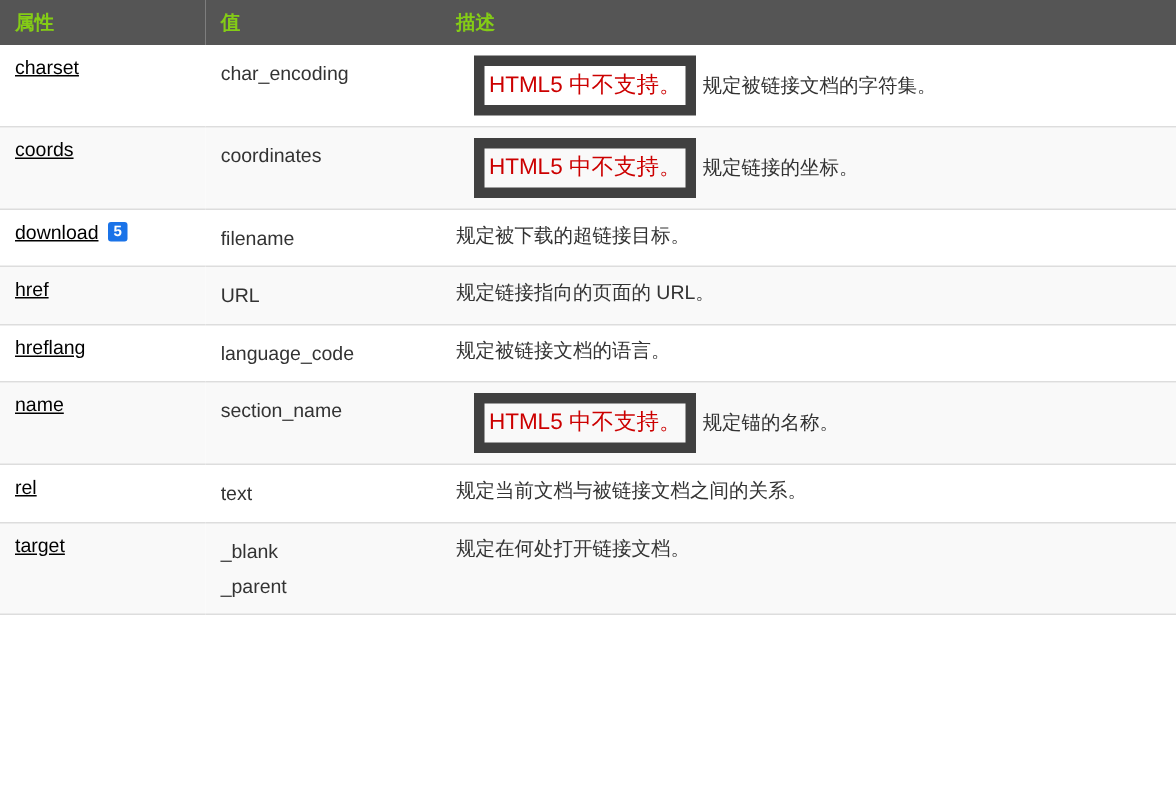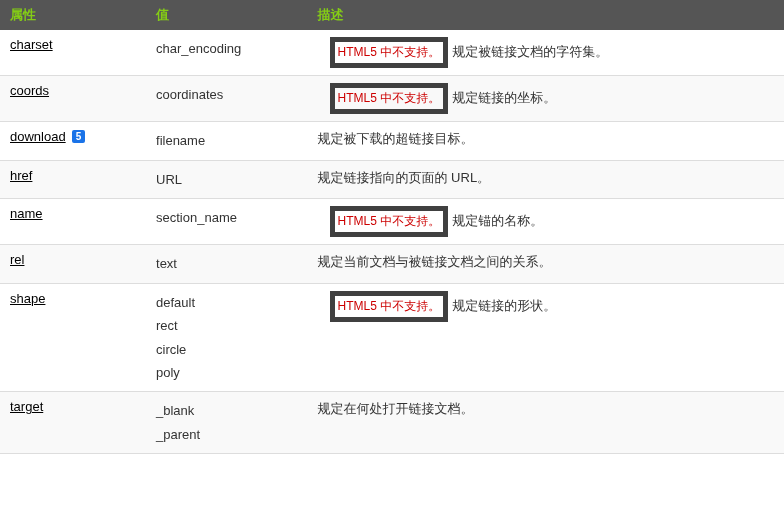--- a/index.html
+++ b/index.html
@@ -53,23 +53,23 @@
       color: #fff;
       font-size: 10px;
       font-weight: bold;
       padding: 1px 4px;
       border-radius: 2px;
       flex-shrink: 0;
       margin-top: 1px;
     }
     .not-supported {
       display: inline-block;
-      border: 5px solid #404040;
+      border: 7px solid #404040;
       color: #c00;
-      font-size: 12px;
+      font-size: 15px;
       padding: 1px 3px;
       margin-right: 4px;
       margin-left: 12px;
     }
     .desc-cell {
       line-height: 1.6;
     }
     .val-cell {
       line-height: 1.8;
     }
@@ -119,52 +119,47 @@
           <div class="attr-cell">
             <a class="attr-name" href="#">href</a>
           </div>
         </td>
         <td class="val-cell">URL</td>
         <td class="desc-cell">规定链接指向的页面的 URL。</td>
       </tr>
       <tr>
         <td>
           <div class="attr-cell">
+            <a class="attr-name" href="#">hreflang</a>
+          </div>
+        </td>
+        <td class="val-cell">language_code</td>
+        <td class="desc-cell">规定被链接文档的语言。</td>
+      </tr>
+      <tr>
+        <td>
+          <div class="attr-cell">
             <a class="attr-name" href="#">name</a>
           </div>
         </td>
         <td class="val-cell">section_name</td>
         <td class="desc-cell"><span class="not-supported">HTML5 中不支持。</span>规定锚的名称。</td>
       </tr>
       <tr>
         <td>
           <div class="attr-cell">
             <a class="attr-name" href="#">rel</a>
           </div>
         </td>
         <td class="val-cell">text</td>
         <td class="desc-cell">规定当前文档与被链接文档之间的关系。</td>
       </tr>
       <tr>
         <td>
           <div class="attr-cell">
-            <a class="attr-name" href="#">shape</a>
-          </div>
-        </td>
-        <td class="val-cell">
-          <div>default</div>
-          <div>rect</div>
-          <div>circle</div>
-          <div>poly</div>
-        </td>
-        <td class="desc-cell"><span class="not-supported">HTML5 中不支持。</span>规定链接的形状。</td>
-      </tr>
-      <tr>
-        <td>
-          <div class="attr-cell">
             <a class="attr-name" href="#">target</a>
           </div>
         </td>
         <td class="val-cell">
           <div>_blank</div>
           <div>_parent</div>
         </td>
         <td class="desc-cell">规定在何处打开链接文档。</td>
       </tr>
     </tbody>

